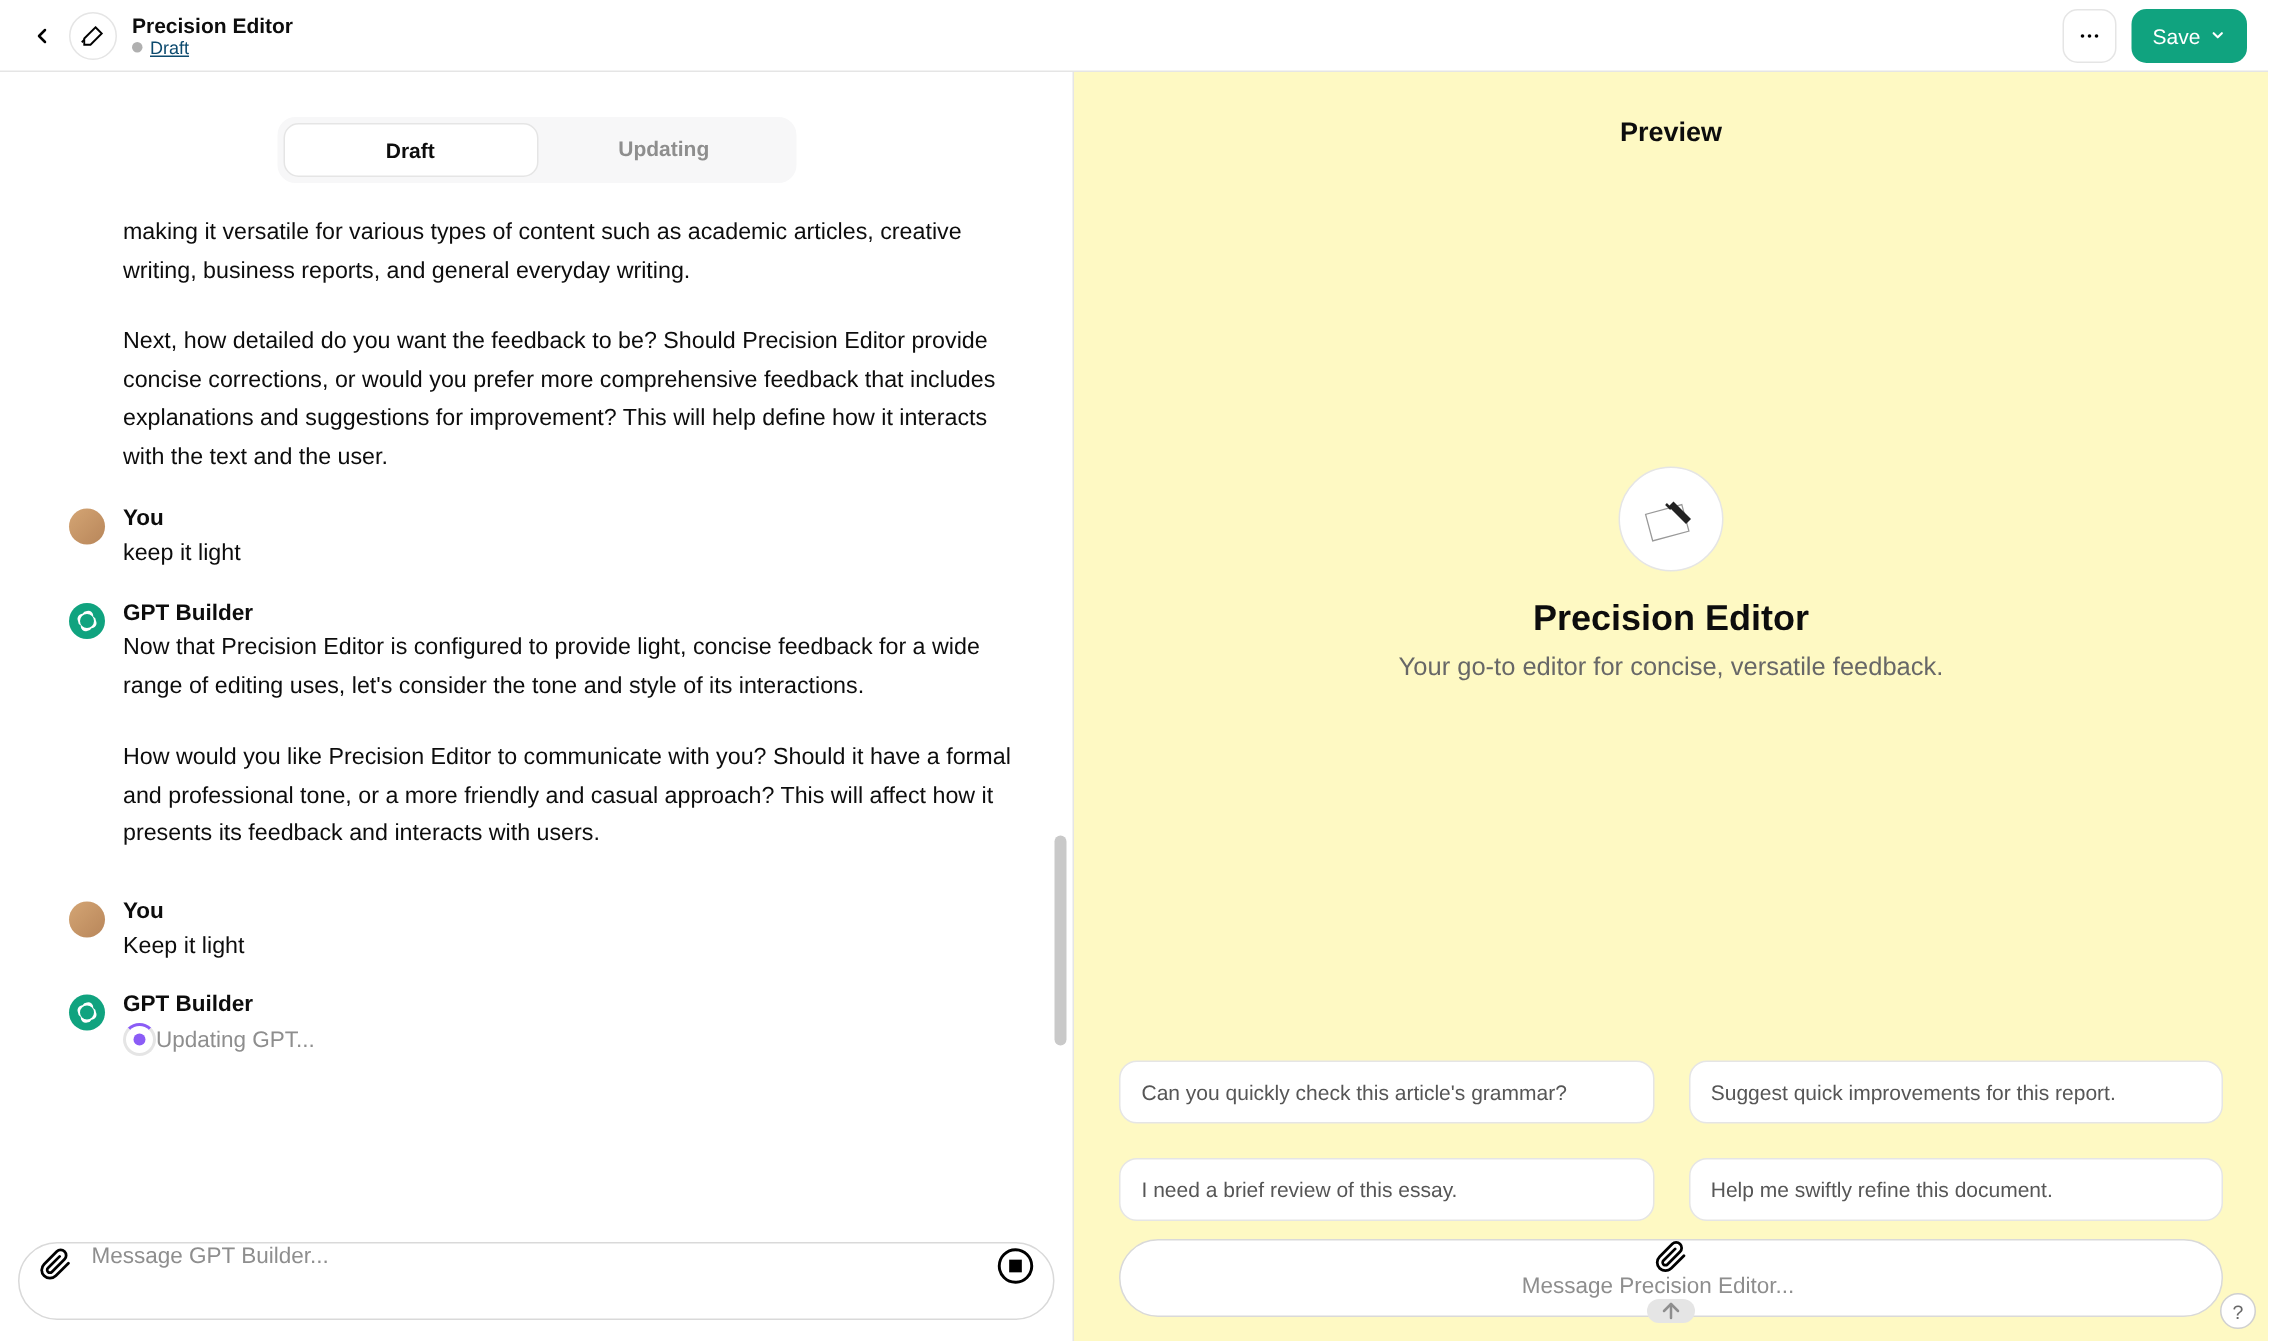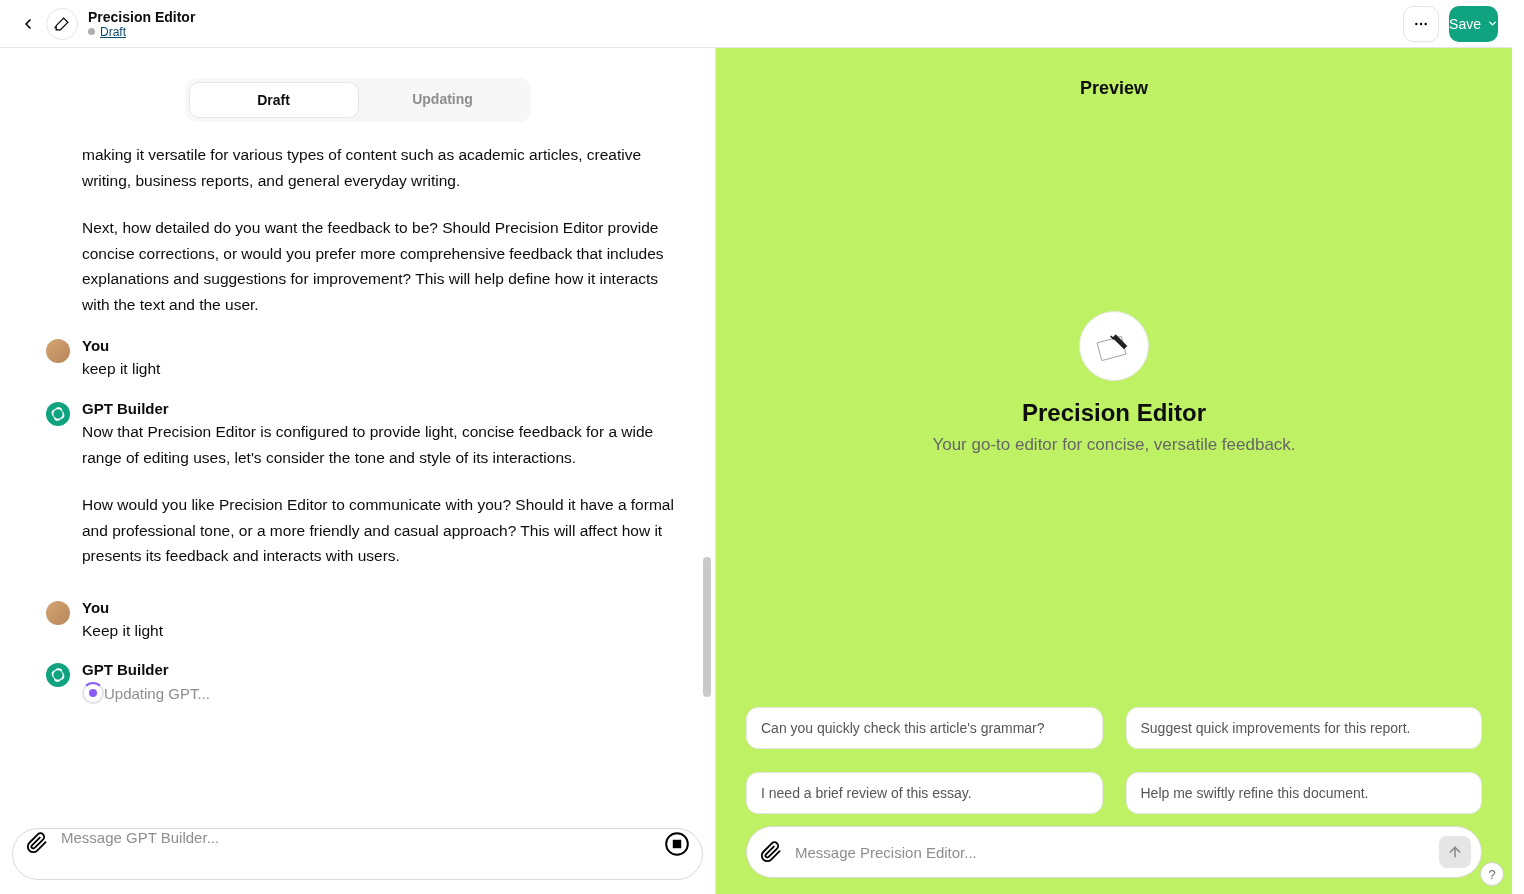--- a/index.html
+++ b/index.html
@@ -7,21 +7,21 @@
 .app { display: flex; flex-direction: column; height: 894px; width: 1512px; }
 .header { display: flex; align-items: center; padding: 8px 14px; border-bottom: 1px solid #e5e5e5; height: 48px; }
 .back-btn { width: 28px; height: 28px; display: flex; align-items: center; justify-content: center; cursor: pointer; }
 .app-icon { width: 32px; height: 32px; border-radius: 50%; border: 1px solid #e5e5e5; background: #fff; display: flex; align-items: center; justify-content: center; margin-left: 4px; }
 .title-block { margin-left: 10px; display: flex; flex-direction: column; justify-content: center; }
 .title-block .title { font-size: 14px; font-weight: 600; }
 .title-block .status { font-size: 12px; color: #0c4a6e; display: flex; align-items: center; gap: 5px; text-decoration: underline; }
 .status-dot { width: 7px; height: 7px; border-radius: 50%; background: #b0b0b0; display: inline-block; }
 .spacer { flex: 1; }
 .more-btn { width: 36px; height: 36px; border: 1px solid #e5e5e5; border-radius: 10px; display: flex; align-items: center; justify-content: center; cursor: pointer; background: #fff; }
-.save-btn { margin-left: 10px; height: 36px; padding: 0 0; border-radius: 10px; background: #10a37f; color: #fff; font-size: 14px; font-weight: 500; display: flex; align-items: center; gap: 6px; cursor: pointer; border: none; }
+.save-btn { margin-left: 10px; height: 36px; padding: 0 14px; border-radius: 10px; background: #10a37f; color: #fff; font-size: 14px; font-weight: 500; display: flex; align-items: center; gap: 6px; cursor: pointer; border: none; }
 .main { flex: 1; display: flex; min-height: 0; }
 .left-pane { width: 716px; border-right: 1px solid #e5e5e5; display: flex; flex-direction: column; position: relative; }
 .tabs { display: flex; background: #f7f7f8; border-radius: 12px; padding: 4px; width: 346px; margin: 30px auto 20px; }
 .tab { flex: 1; text-align: center; padding: 9px 0; font-size: 14px; font-weight: 600; color: #8e8e8e; border-radius: 10px; cursor: pointer; }
 .tab.active { background: #fff; color: #0d0d0d; border: 1px solid #e5e5e5; }
 .chat-area { flex: 1; overflow-y: auto; padding: 0 36px 20px 46px; position: relative; }
 .msg { margin-bottom: 18px; }
 .msg .author-row { display: flex; align-items: flex-start; gap: 12px; }
 .msg .avatar { width: 24px; height: 24px; border-radius: 50%; flex-shrink: 0; margin-top: 2px; }
 .msg .content { flex: 1; }
@@ -38,30 +38,30 @@
 .spinner { width: 22px; height: 22px; border-radius: 50%; border: 2px solid #e5e5e5; border-top-color: #8b5cf6; position: relative; display:flex; align-items:center; justify-content:center; }
 .spinner-inner { width:12px; height:12px; border-radius:50%; background:#fff; position:relative; }
 .spinner-inner::after { content:""; position:absolute; left:2px; top:2px; width:8px; height:8px; border-radius:50%; background:#8b5cf6; }
 .updating-text { color: #8e8e8e; font-size: 15px; }
 .composer-wrap { padding: 10px 12px 14px; }
 .composer { border: 1px solid #d9d9d9; border-radius: 28px; display: flex; align-items: flex-start; padding: 0 10px; height: 52px; }
 .composer .attach { width: 28px; height: 28px; display: flex; align-items: center; justify-content: center; cursor: pointer; }
 .composer input { flex: 1; border: none; outline: none; font-size: 15px; color: #0d0d0d; margin: 0 10px; background: transparent; }
 .composer input::placeholder { color: #8e8e8e; }
 .stop-btn { width: 30px; height: 30px; display: flex; align-items: center; justify-content: center; cursor: pointer; }
-.right-pane { flex: 1; background: #bef264; display: flex; flex-direction: column; position: relative; }
+.right-pane { flex: 1; background: #fef9c3; display: flex; flex-direction: column; position: relative; }
 .preview-label { text-align: center; font-size: 18px; font-weight: 600; margin-top: 30px; }
 .preview-center { flex: 1; display: flex; flex-direction: column; align-items: center; justify-content: center; padding-bottom: 40px; }
 .preview-icon { width: 70px; height: 70px; border-radius: 50%; background: #fff; border: 1px solid #e5e5e5; display: flex; align-items: center; justify-content: center; margin-bottom: 18px; }
 .preview-title { font-size: 24px; font-weight: 700; margin-bottom: 8px; }
 .preview-sub { font-size: 17px; color: #676767; }
 .suggestions { display: grid; grid-template-columns: 1fr 1fr; gap: 23px; padding: 0 30px; }
 .sugg { border: 1px solid #e5e5e5; background: #fff; border-radius: 12px; padding: 12px 14px; font-size: 14px; color: #565656; cursor: pointer; text-align: left; }
 .preview-composer-wrap { padding: 12px 30px 16px; }
-.preview-composer { border: 1px solid #d9d9d9; background: #fff; border-radius: 28px; display: flex; align-items: center; padding: 0 10px; height: 52px; }
+.preview-composer { border: 1px solid #d9d9d9; background: #fff; border-radius: 28px; display: flex; align-items: center; padding: 0 10px; height: 52px; flex-direction: column; }
 .preview-composer .attach { width: 28px; height: 28px; display: flex; align-items: center; justify-content: center; cursor: pointer; }
 .preview-composer input { flex: 1; border: none; outline: none; font-size: 15px; margin: 0 10px; background: transparent; }
 .preview-composer input::placeholder { color: #8e8e8e; }
 .send-btn { width: 32px; height: 32px; border-radius: 8px; background: #e5e5e5; display: flex; align-items: center; justify-content: center; cursor: pointer; }
 .help-btn { position: absolute; bottom: 8px; right: 8px; width: 24px; height: 24px; border-radius: 50%; border: 1px solid #d0d0d0; background: #fff; display: flex; align-items: center; justify-content: center; font-size: 13px; color: #676767; cursor: pointer; }
 .scrollbar-thumb { position: absolute; right: 4px; width: 8px; background: #c9c9c9; border-radius: 4px; }
 </style>
 </head>
 <body>
 

